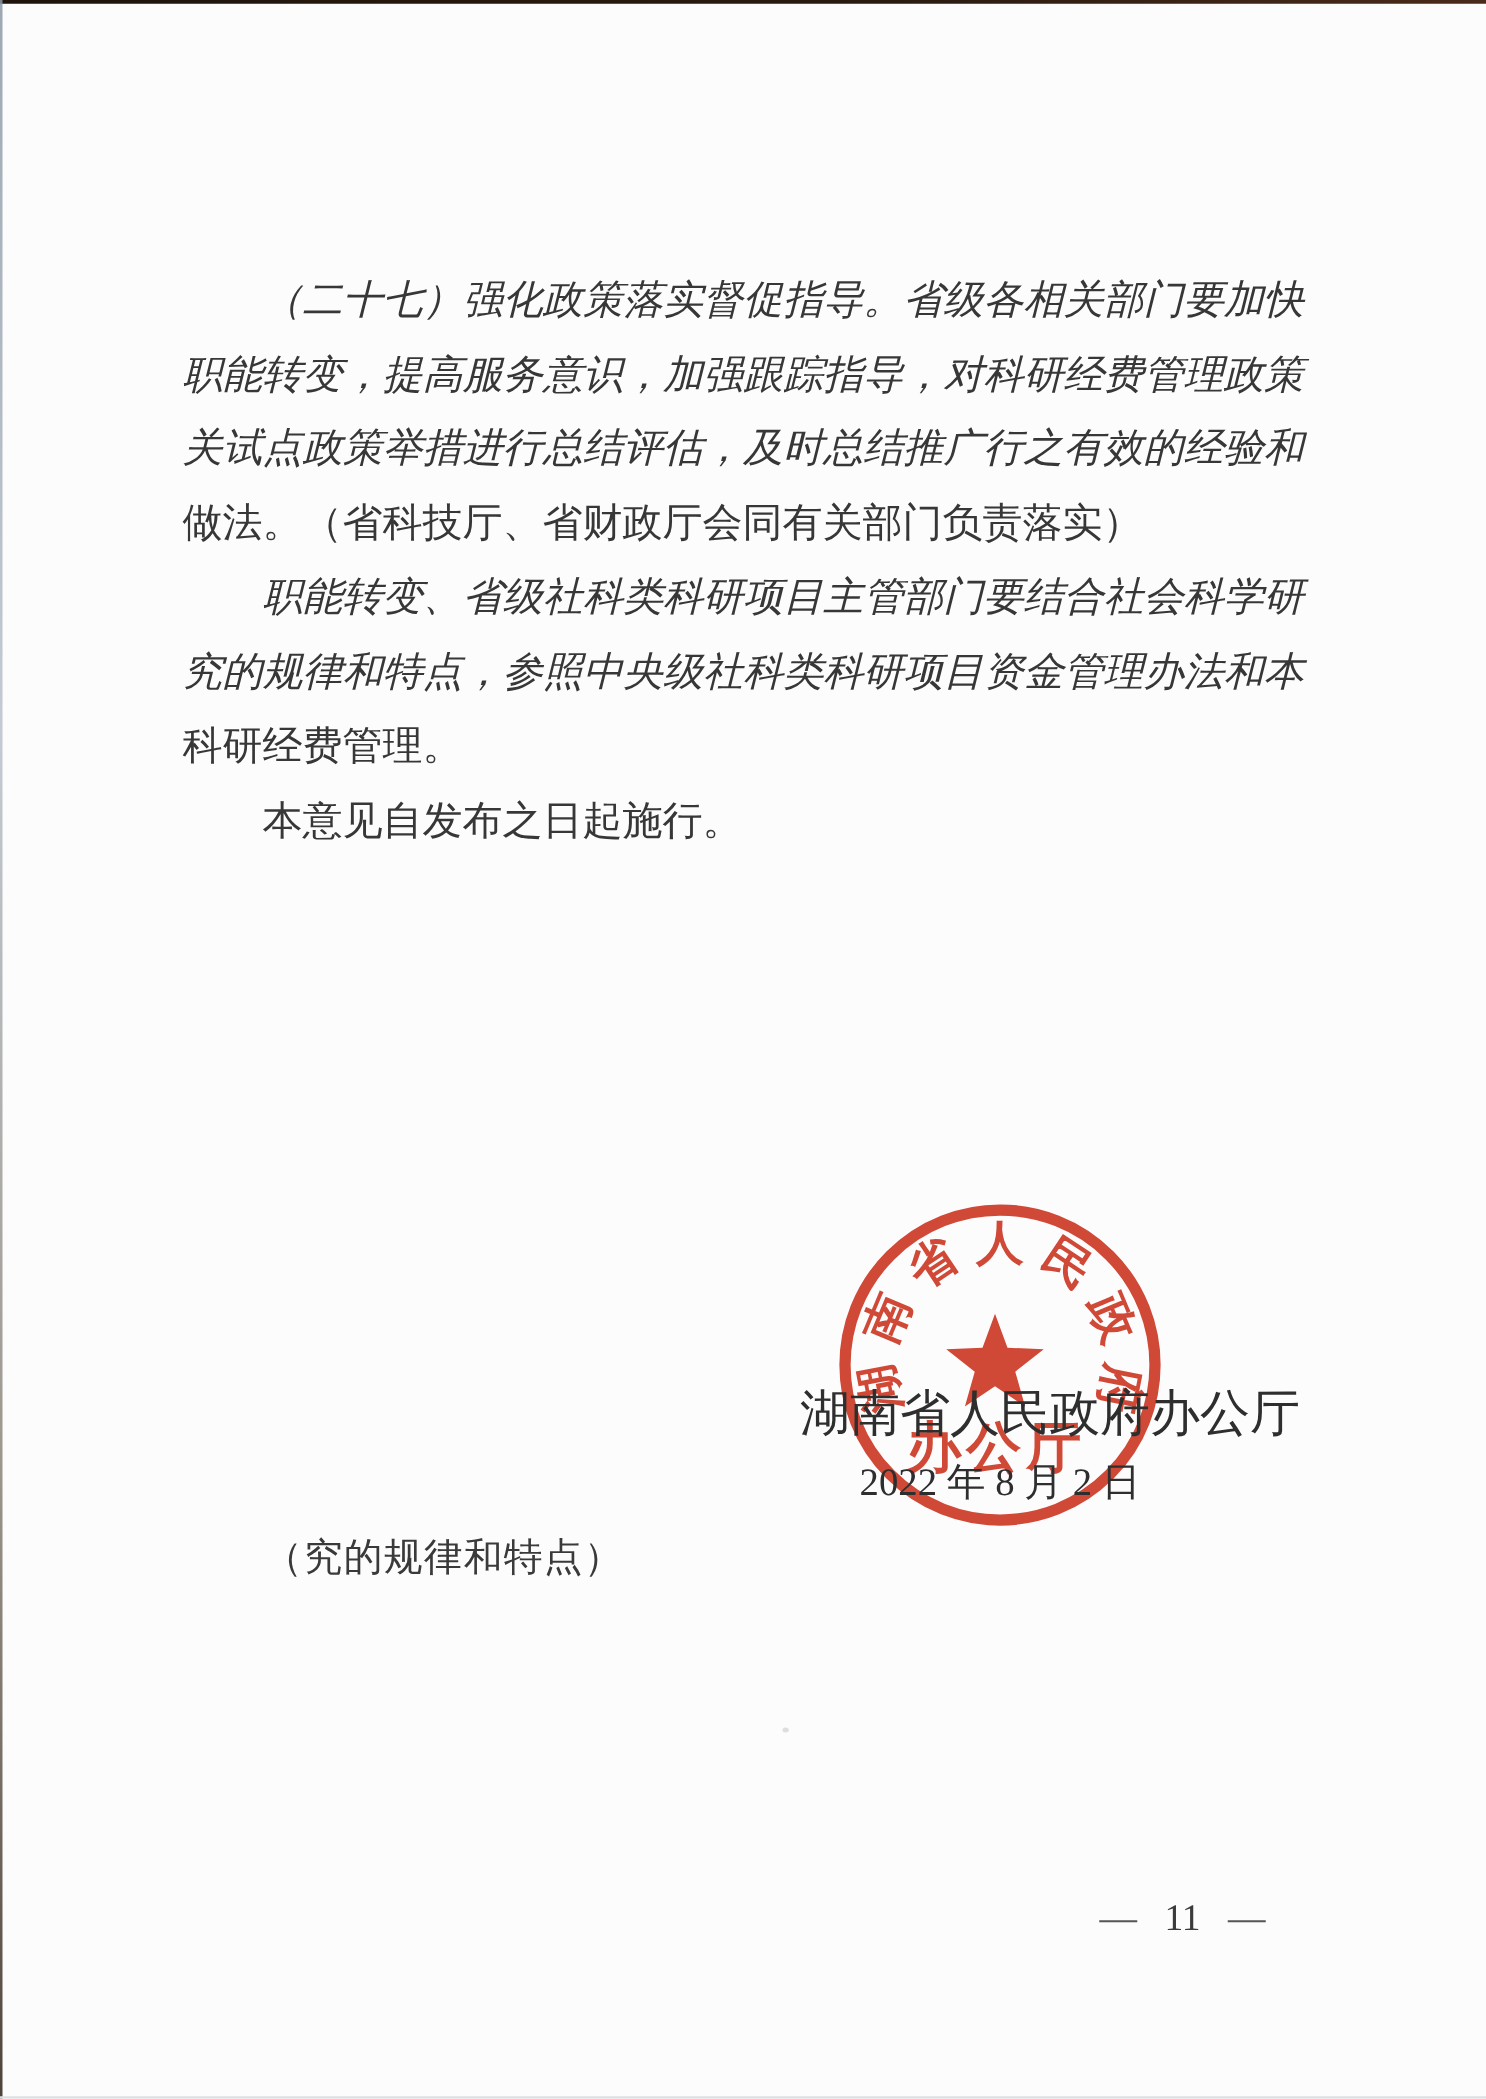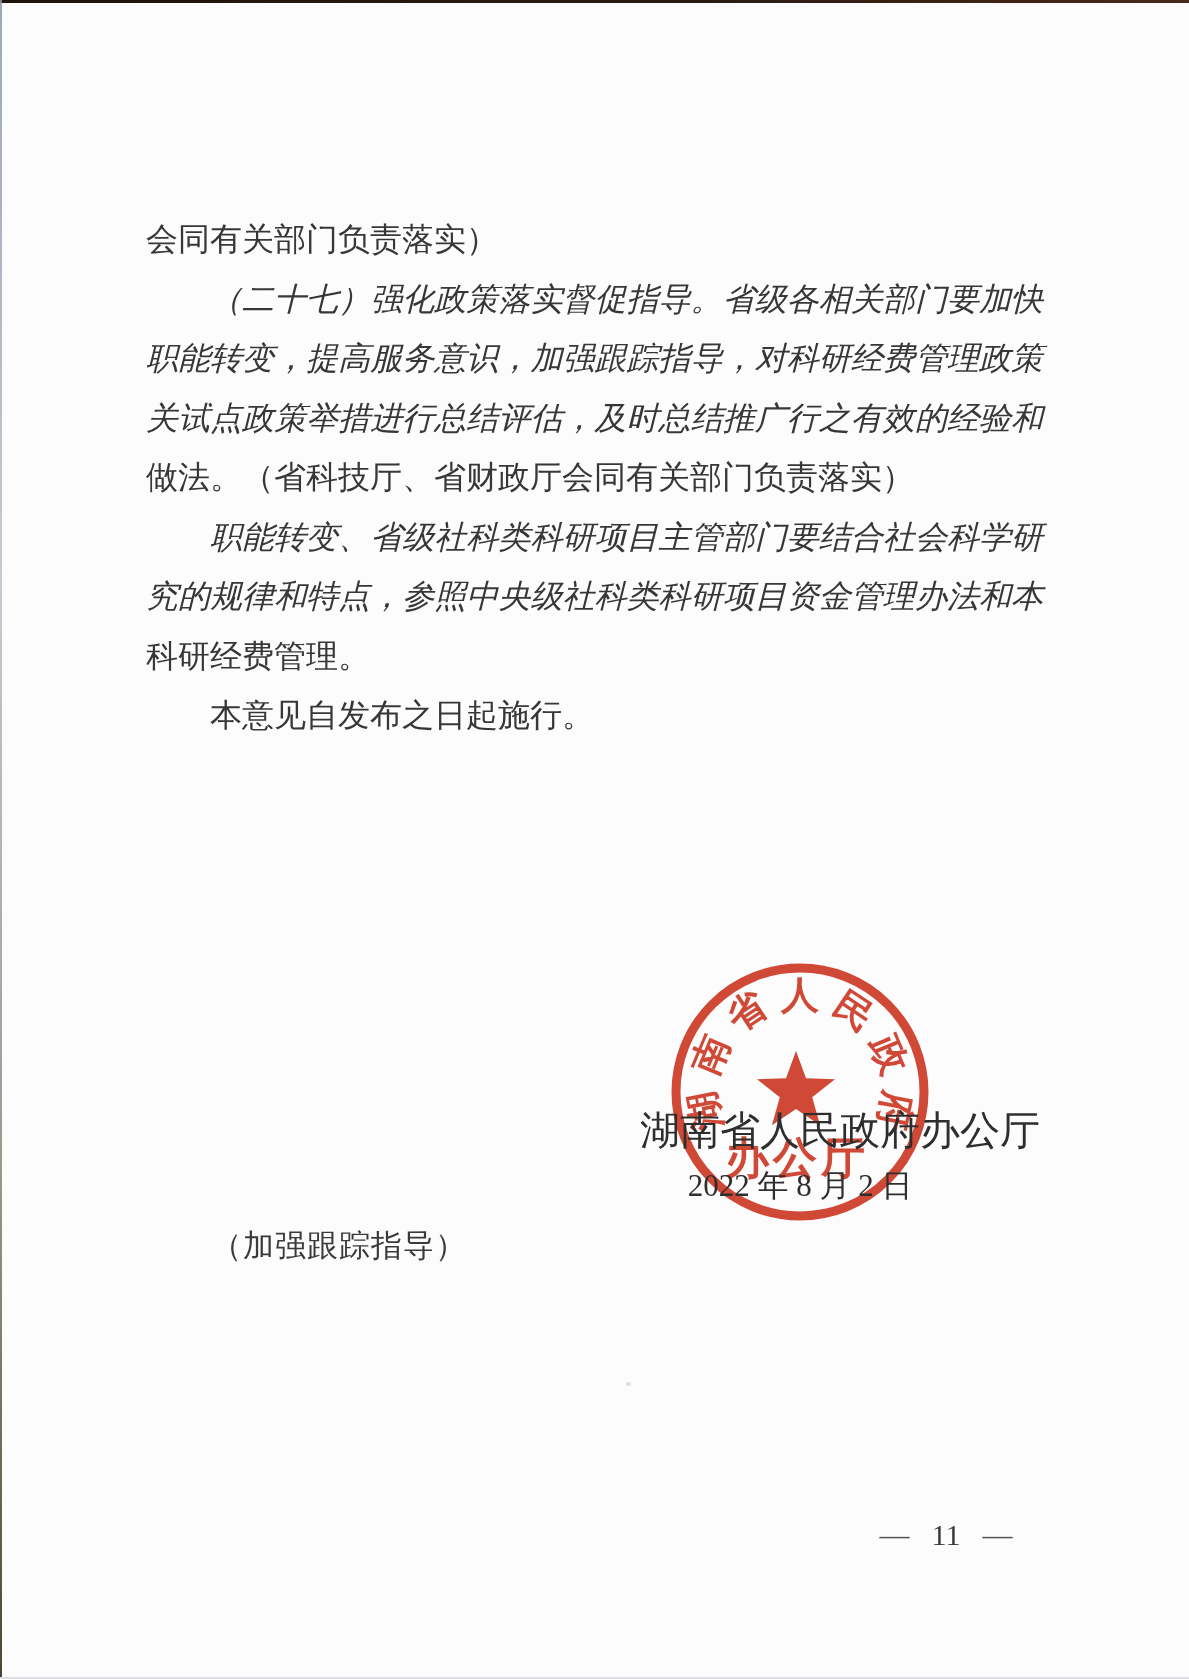--- a/index.html
+++ b/index.html
@@ -70,21 +70,20 @@
 <body>
 
 <div class="page">
 
   <div class="edge-top"></div>
   <div class="edge-left"></div>
   <div class="edge-bottom"></div>
   <div class="scan-dot"></div>
 
   <div class="body-text">
-      <div class="line">会同有关部门负责落实）</div>
       <div class="line indent stretch">（二十七）强化政策落实督促指导。省级各相关部门要加快</div>
       <div class="line stretch">职能转变，提高服务意识，加强跟踪指导，对科研经费管理政策</div>
       <div class="line stretch">关试点政策举措进行总结评估，及时总结推广行之有效的经验和</div>
       <div class="line">做法。（省科技厅、省财政厅会同有关部门负责落实）</div>
       <div class="line indent stretch">职能转变、省级社科类科研项目主管部门要结合社会科学研</div>
       <div class="line stretch">究的规律和特点，参照中央级社科类科研项目资金管理办法和本</div>
       <div class="line">科研经费管理。</div>
       <div class="line indent">本意见自发布之日起施行。</div>
     </div>
 
@@ -97,21 +96,21 @@
       <text class="seal-arc-char" transform="translate(96.2,69.3) rotate(-33.7)">省</text>
       <text class="seal-arc-char" transform="translate(150.0,53.0) rotate(0.0)">人</text>
       <text class="seal-arc-char" transform="translate(203.8,69.3) rotate(33.7)">民</text>
       <text class="seal-arc-char" transform="translate(239.5,112.6) rotate(67.3)">政</text>
       <text class="seal-arc-char" transform="translate(245.2,168.5) rotate(101.0)">府</text>
     </svg>
 
   <div class="agency-line">湖南省人民政府办公厅</div>
   <div class="date-line">2022 年 8 月 2 日</div>
 
-  <div class="disclosure-note">（加强跟踪指导）</div>
+  <div class="disclosure-note">（究的规律和特点）</div>
 
   <div class="page-number">
     <span class="dash">—</span>
     <span class="num">11</span>
     <span class="dash">—</span>
   </div>
 
 </div>
 
 </body></html>

